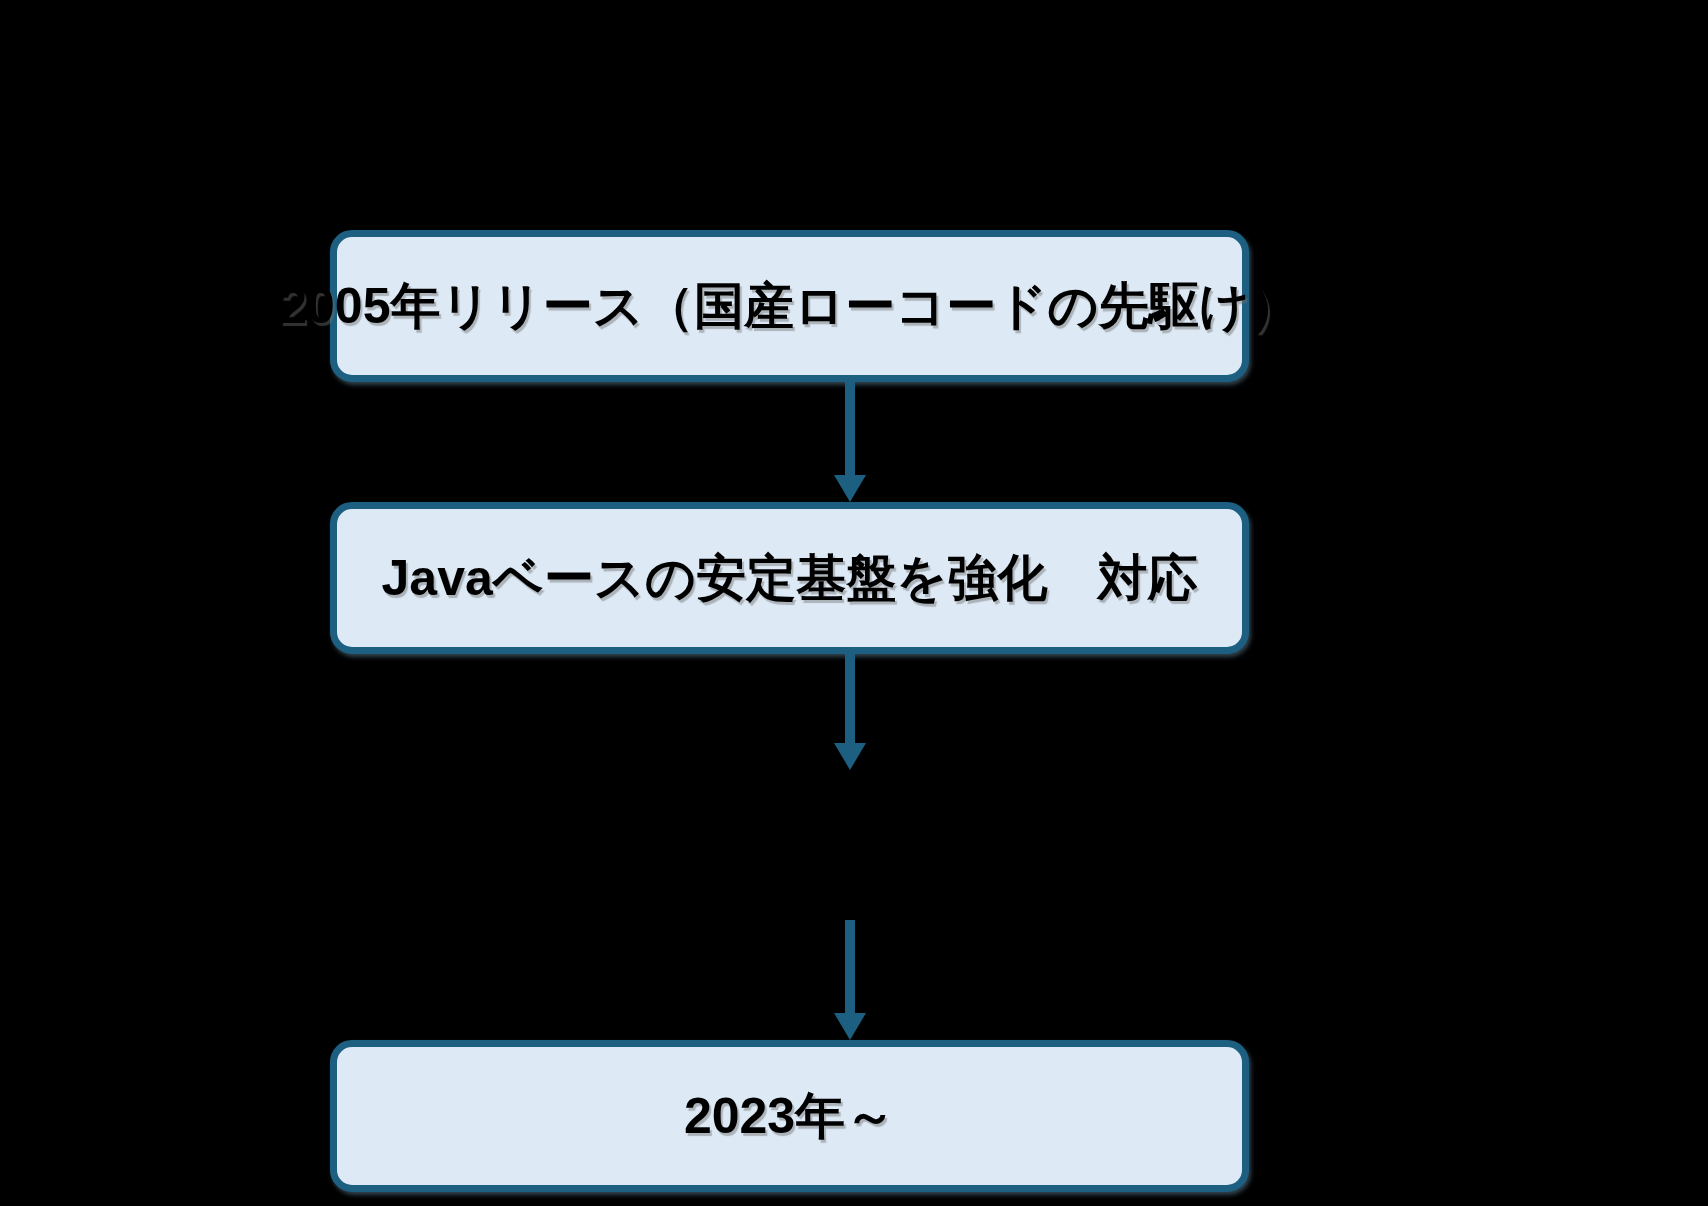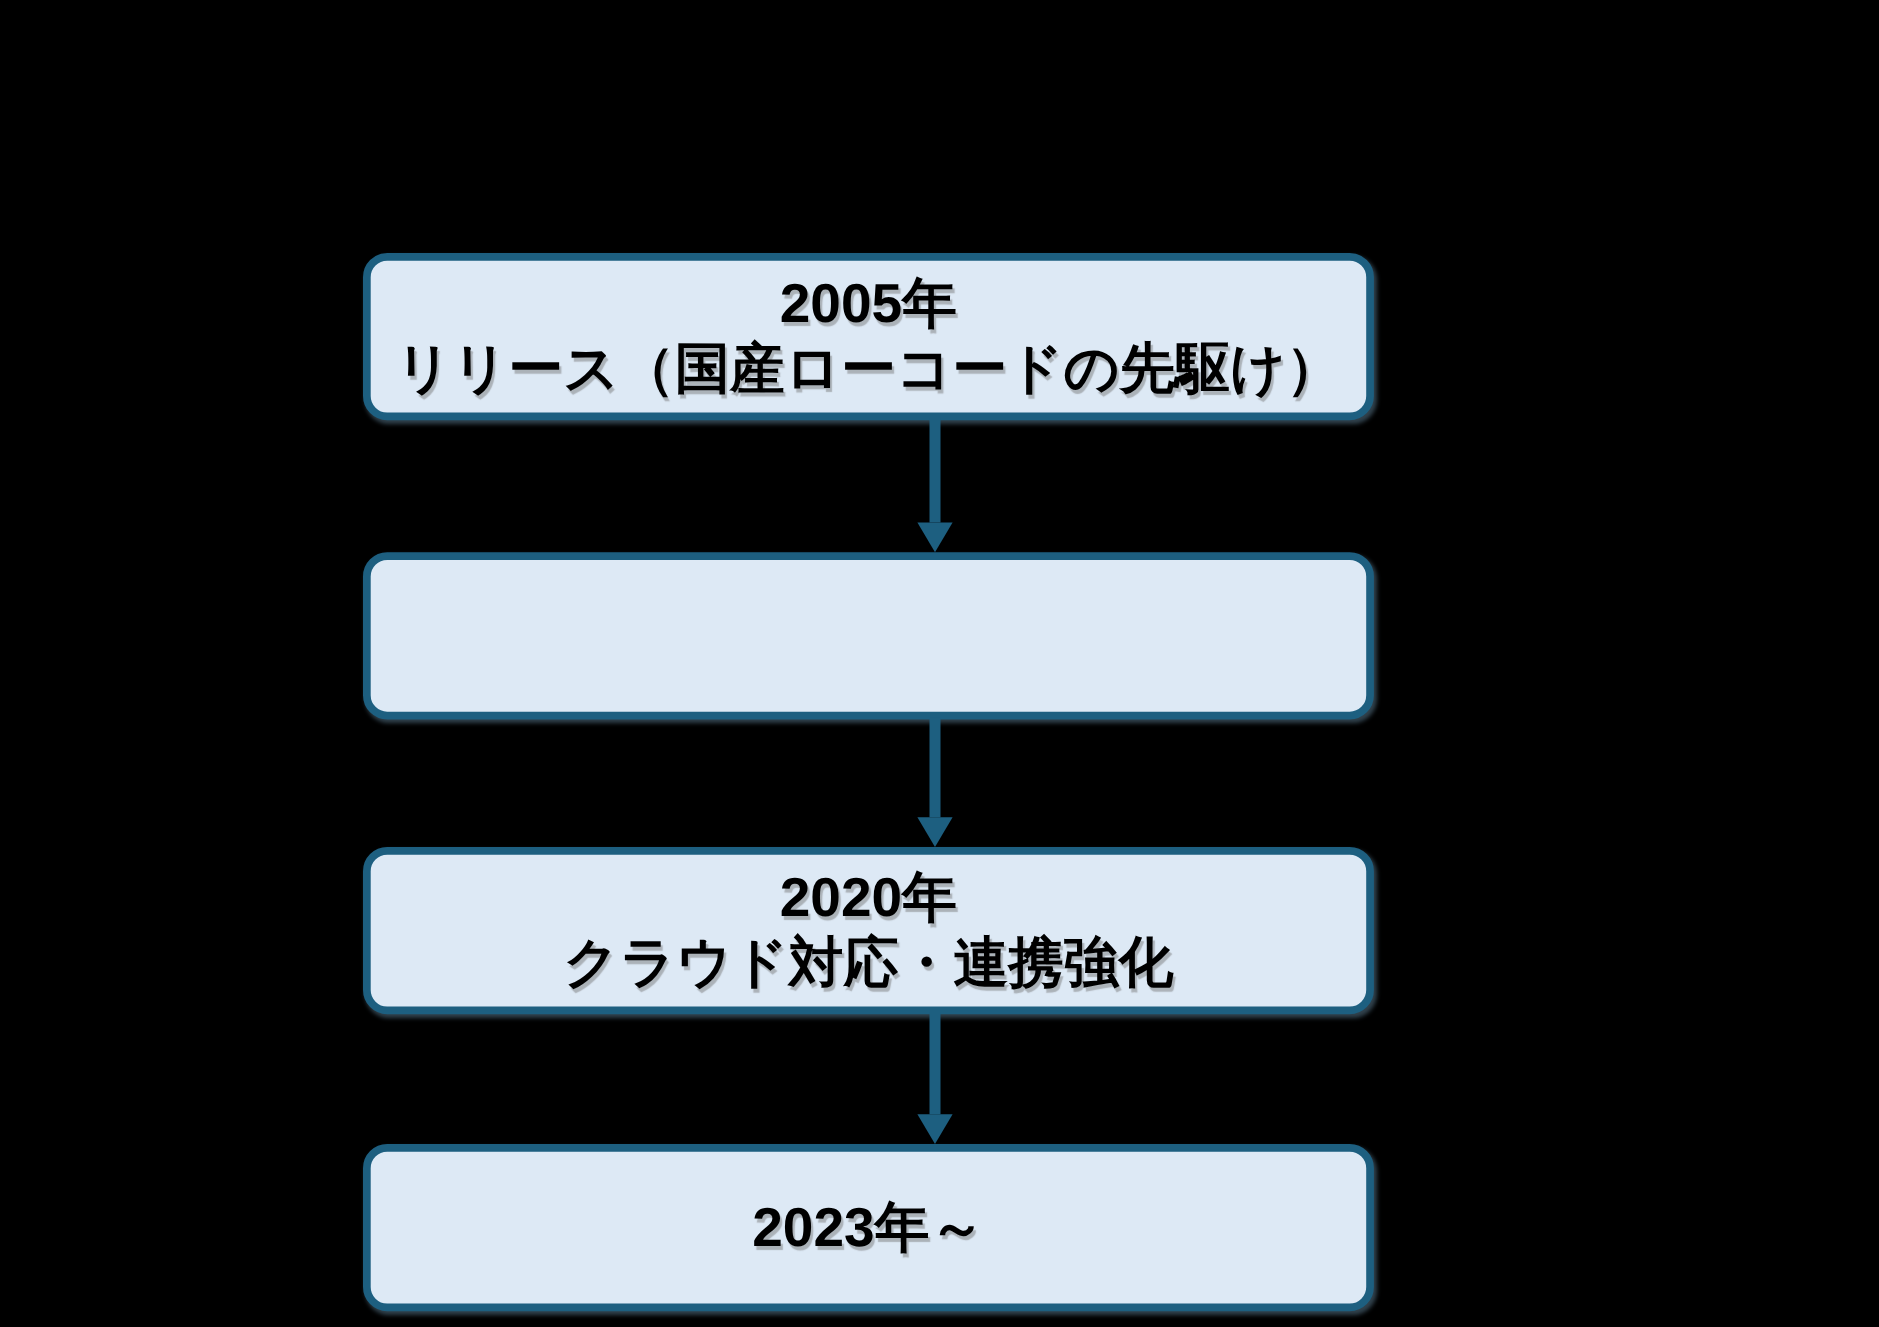--- a/index.html
+++ b/index.html
@@ -25,21 +25,21 @@
   }
   .box {
     position: absolute;
     left: 330px;
     width: 919px;
     height: 152px;
     background: var(--box-fill);
     border: 7px solid var(--box-border);
     border-radius: 22px;
     display: flex;
-    flex-direction: column;
+    flex-direction: row;
     justify-content: center;
     align-items: center;
     text-align: center;
     box-shadow: 2px 3px 4px rgba(90, 120, 140, 0.55);
   }
   .box-0 { top: 230px; }
   .box-1 { top: 502px; }
   .box-2 { top: 770px; }
   .box-3 { top: 1040px; justify-content: center; }
   .year, .desc {
@@ -85,31 +85,28 @@
     <div class="year">2005年</div>
     <div class="desc">リリース（国産ローコードの先駆け）</div>
   </section>
 
   <div class="arrow arrow-0">
     <span class="arrow-line"></span>
     <span class="arrow-head"></span>
   </div>
 
   <section class="box box-1">
+    <div class="desc">Javaベースの安定基盤を強化　対応</div>
   </section>
 
   <div class="arrow arrow-1">
     <span class="arrow-line"></span>
     <span class="arrow-head"></span>
   </div>
 
-  <section class="box box-2">
-    <div class="year">2020年</div>
-    <div class="desc">クラウド対応・連携強化</div>
-  </section>
 
   <div class="arrow arrow-2">
     <span class="arrow-line"></span>
     <span class="arrow-head"></span>
   </div>
 
   <section class="box box-3">
     <div class="year">2023年～</div>
   </section>
 

